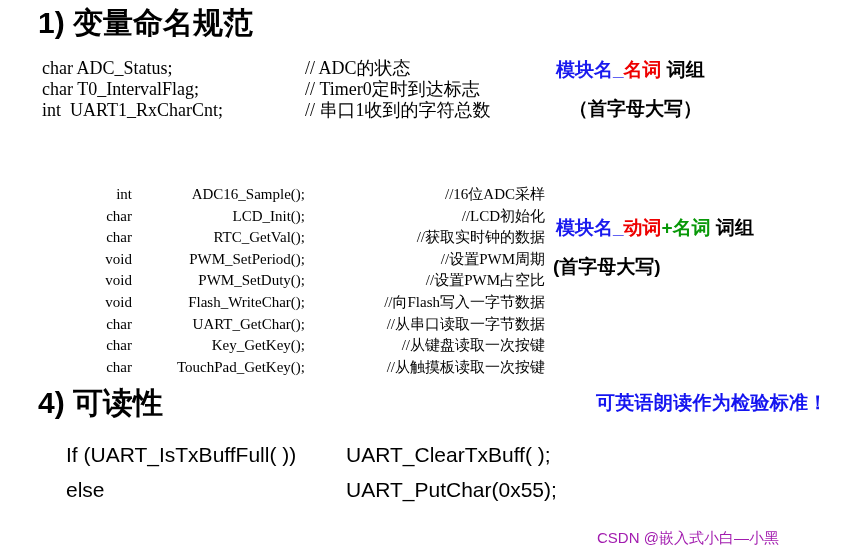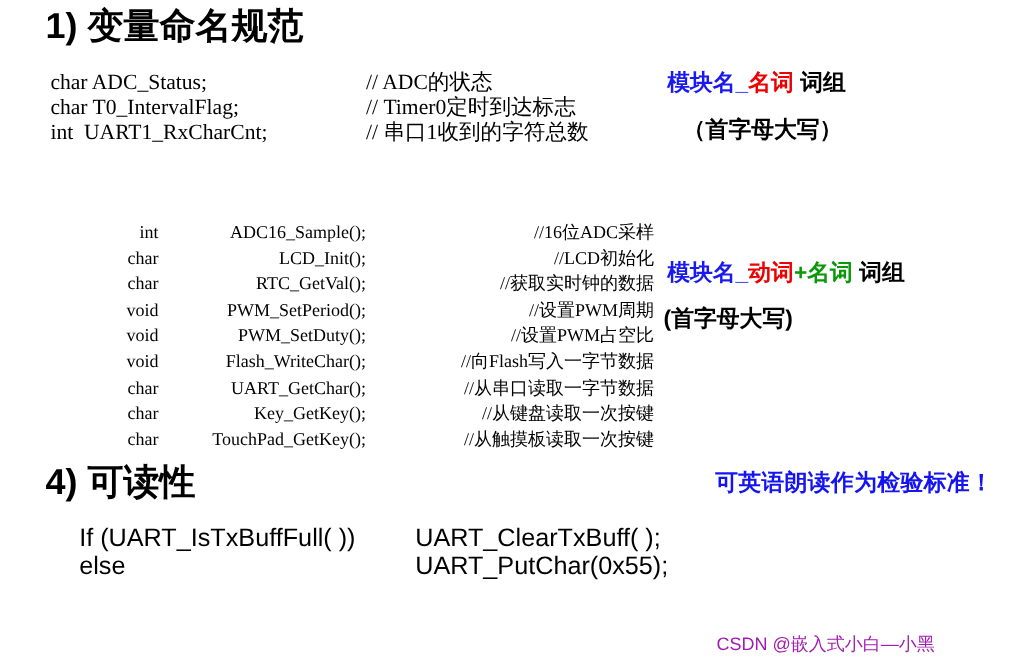--- a/index.html
+++ b/index.html
@@ -92,21 +92,21 @@
   .t-green { color: #089808; }
   .t-black { color: #000000; }
 
   
   #readability {
     position: absolute;
     left: 66px;
     top: 437px;
     font-family: "Liberation Sans", sans-serif;
     font-size: 21px;
-    line-height: 23px;
+    line-height: 35px;
     color: #000000;
     white-space: pre;
   }
   #readability .col-a { display: inline-block; width: 280px; }
 
   
   #watermark {
     position: absolute;
     left: 597px;
     top: 528px;

